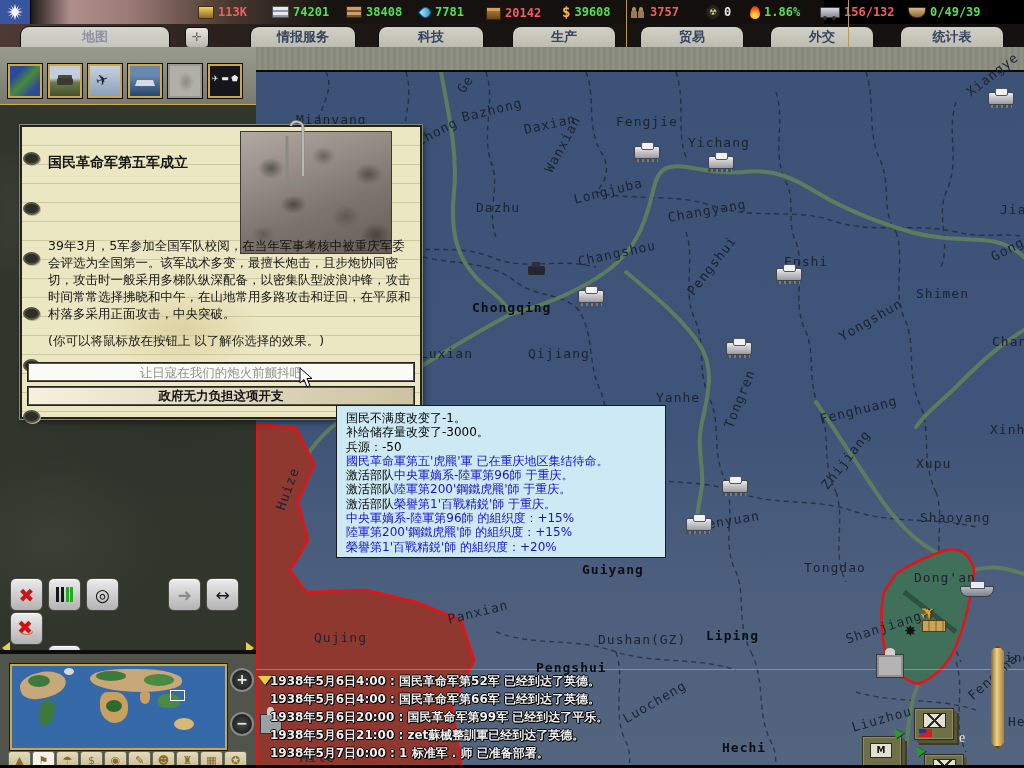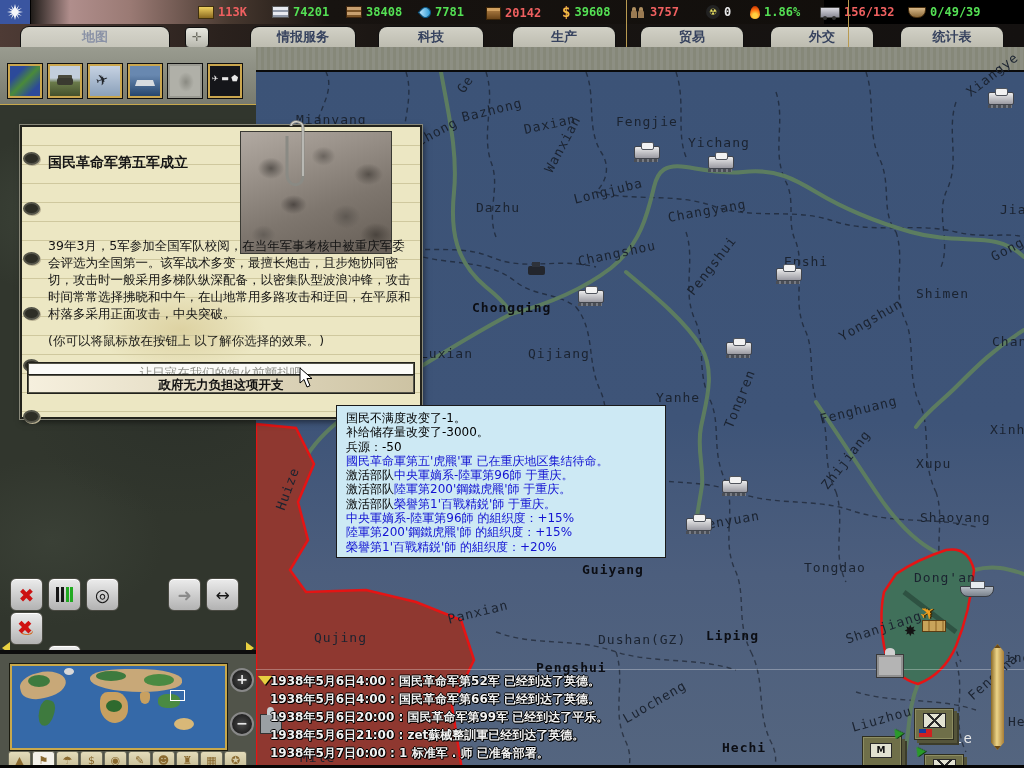--- a/index.html
+++ b/index.html
@@ -91,21 +91,21 @@
   .mm-btn{position:absolute;top:97px;width:21px;height:18px;background:linear-gradient(#e4dcba,#c2b890);
     border:1px solid #6a6a5a;border-radius:3px;color:#8a6a30;font-size:11px;text-align:center;line-height:17px;}
   .mm-btn.active{background:#f4f2ea;}
   
   #map{position:absolute;left:256px;top:70px;width:768px;height:698px;border-top:2px solid #0a0a0a;box-sizing:border-box;
     background:linear-gradient(#3c5377 0%,#3e5478 50%,#4c5e7d 72%,#54657f 100%);}
   #mapsvg{position:absolute;left:0;top:0;}
   .map-label{position:absolute;font-family:"DejaVu Sans Mono",monospace;font-size:13px;color:#1b2330;
     letter-spacing:1px;white-space:nowrap;transform-origin:left center;}
   .map-label.bold{font-weight:bold;color:#0c0e14;}
-  .map-label.white{color:#e8e8e8;font-size:14px;}
+  .map-label.white{color:#e8e8e8;font-size:14px;font-family:Liberation Serif, serif;}
   .seam{position:absolute;left:0;top:597px;width:768px;height:1px;background:rgba(255,255,255,.3);}
   
   .unit{position:absolute;}
   .u-tank{width:24px;height:11px;background:linear-gradient(#ececec,#9a9aa2);border:1px solid #40444c;border-radius:2px;}
   .u-tank::before{content:"";position:absolute;left:6px;top:-5px;width:11px;height:6px;background:#f2f2f2;border:1px solid #50545c;border-radius:2px;}
   .u-tank::after{content:"";position:absolute;left:-1px;bottom:-4px;width:24px;height:3px;background:repeating-linear-gradient(90deg,#4a4e56 0 3px,#767a82 3px 5px);}
   .u-dark{width:17px;height:9px;background:#23262d;border-radius:2px;}
   .u-dark::before{content:"";position:absolute;left:4px;top:-4px;width:8px;height:5px;background:#2e323a;}
   .u-ship{width:32px;height:9px;background:linear-gradient(#b8bec6,#7a828c);border-radius:0 0 8px 8px;border:1px solid #3a3e46;}
   .u-ship::before{content:"";position:absolute;left:9px;top:-6px;width:13px;height:6px;background:#e8ecf0;border:1px solid #50545c;}
@@ -155,21 +155,21 @@
       radial-gradient(24px 20px at 70% 70%,#5e5852,transparent 60%),
       radial-gradient(20px 16px at 15% 85%,#645e58,transparent 60%),
       radial-gradient(26px 20px at 90% 85%,#4a443e,transparent 60%),
       linear-gradient(160deg,#b2aaa2,#7e766e 60%,#665e56);}
   #paperclip{position:absolute;left:40px;top:-14px;}
   #dlg-body{position:absolute;left:26px;top:110px;width:366px;font-size:12.5px;line-height:17px;color:#141414;}
   #dlg-hint{position:absolute;left:26px;top:206px;font-size:12.5px;color:#20201c;}
   .dlg-btn{position:absolute;left:6px;width:386px;height:18px;border:1px solid #55554a;outline:1px solid #22221c;
     font-size:12.5px;text-align:center;line-height:17px;box-sizing:border-box;}
   #dlg-opt1{top:236px;background:#fbfbf8;color:#90918a;}
-  #dlg-opt2{top:248px;background:linear-gradient(90deg,#f6f0de,#cdc3a3);color:#121212;font-weight:bold;}
+  #dlg-opt2{top:260px;background:linear-gradient(90deg,#f6f0de,#cdc3a3);color:#121212;font-weight:bold;font-family:Liberation Serif, serif;}
   
   #tooltip{position:absolute;left:336px;top:405px;width:330px;height:153px;z-index:60;
     background:#cde9f4;border:1px solid #1a1a1a;padding:5px 0 0 9px;box-sizing:border-box;}
   .tt-line{font-size:12px;line-height:14.3px;white-space:nowrap;}
   .tt-k{color:#000;} .tt-b{color:#1212d2;}
   #cursor{position:absolute;left:299px;top:367px;z-index:100;}
   #bottombar{position:absolute;left:0;top:765px;width:1024px;height:3px;background:#050505;z-index:90;}
 </style>
 </head>
 <body>

